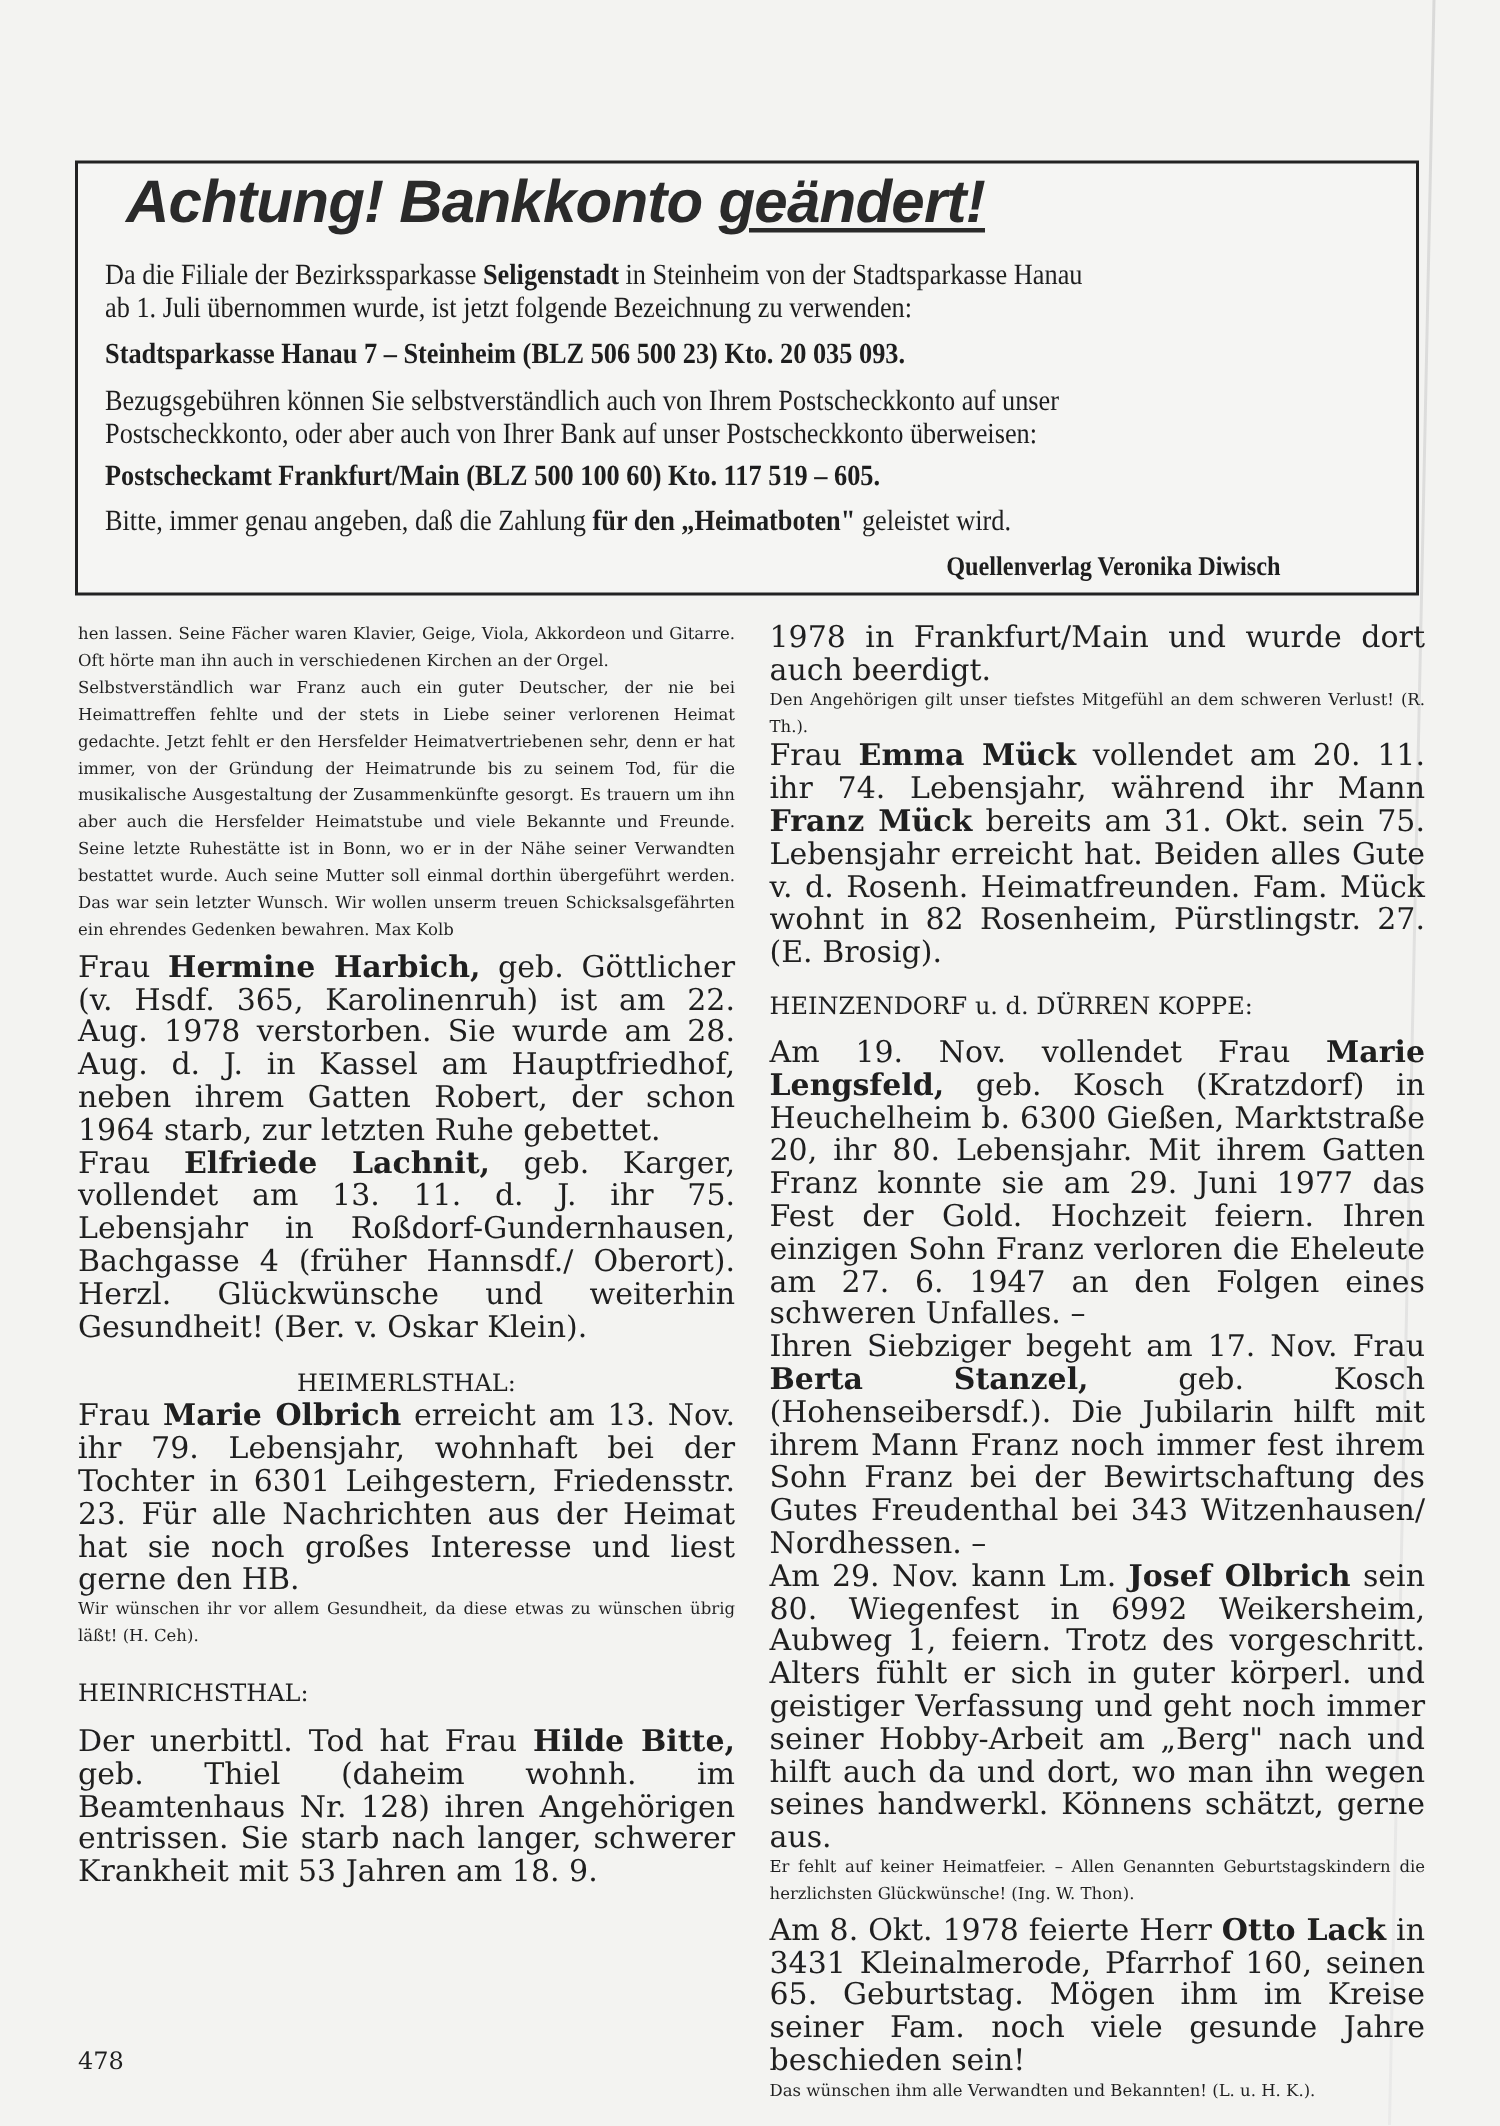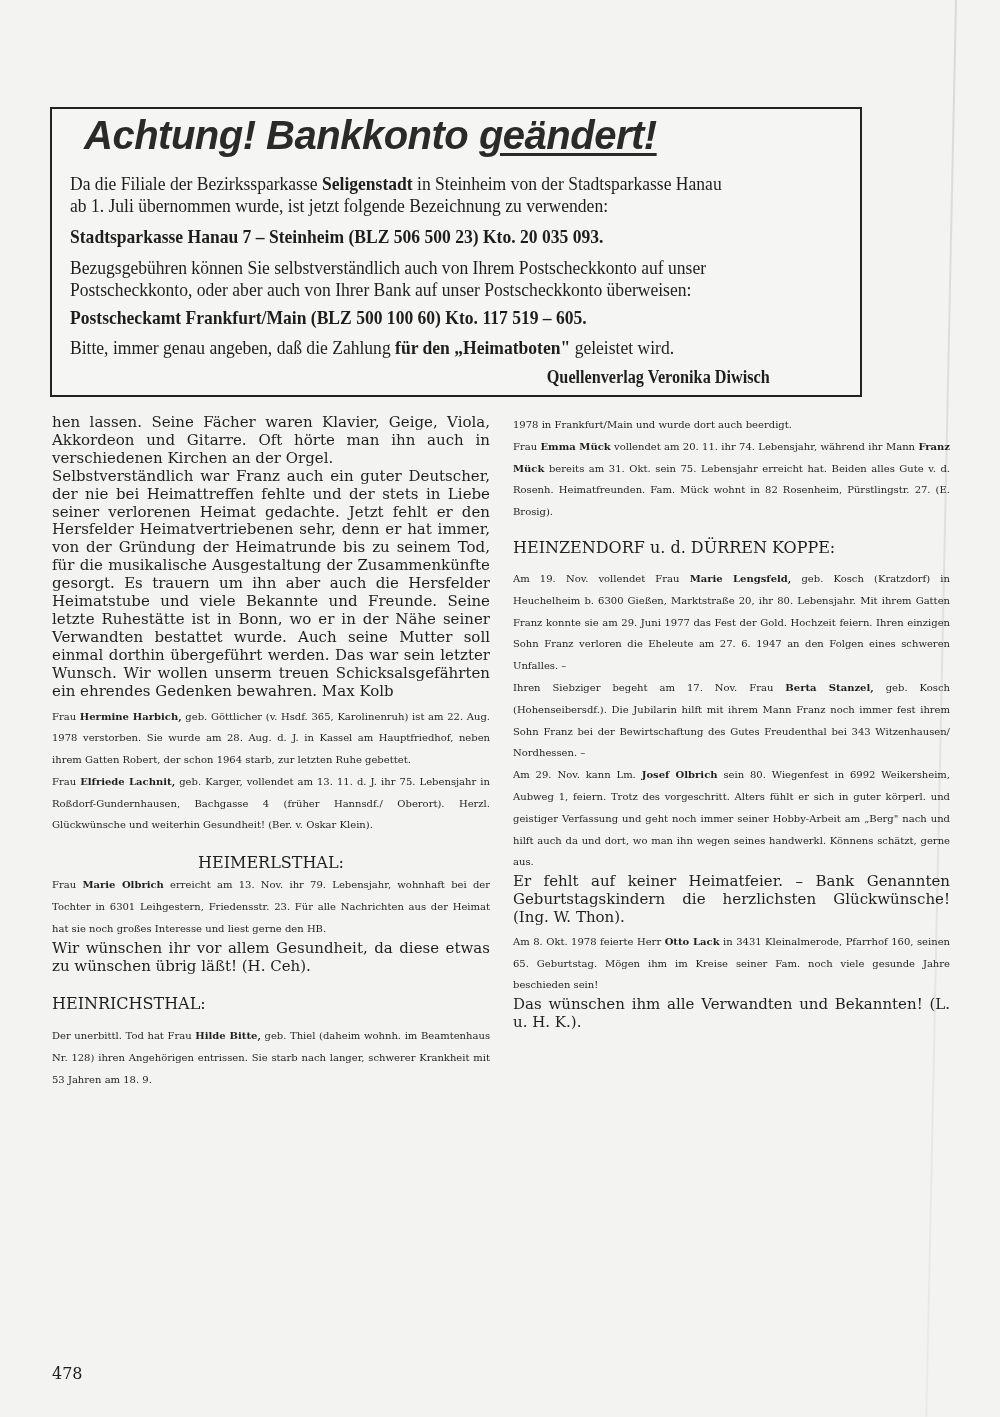--- a/index.html
+++ b/index.html
@@ -8,21 +8,21 @@
     background: #f3f3f1;
     font-family: "DejaVu Serif", serif;
     color: #1e1e1e;
   }
   .page-edge {
     position: absolute; top: 0; left: 955px; width: 2px; height: 1417px;
     background: linear-gradient(#c8c8c8, #e4e4e4);
     transform: rotate(1.2deg); transform-origin: top left; opacity: 0.6;
   }
   .notice-box {
-    position: absolute; left: 50px; top: 107px; width: 812px; height: 290px;
+    position: absolute; left: 50px; top: 107px; width: 896px; height: 290px;
     border: 2px solid #222; box-sizing: border-box; background: #f5f5f3;
   }
   .notice-title {
     position: absolute; left: 32px; top: 4px;
     font-family: "Liberation Sans", sans-serif; font-weight: bold; font-style: italic;
     font-size: 40px; letter-spacing: -0.5px; color: #2a2a2a; white-space: nowrap;
   }
   .notice-title .ul { text-decoration: underline; text-decoration-thickness: 3px; text-underline-offset: 4px; }
   .notice-text {
     position: absolute; left: 18px; width: 860px;
@@ -32,22 +32,22 @@
   .notice-text b { font-weight: bold; }
   .notice-sign {
     position: absolute; right: 90px; top: 258px;
     font-family: "Liberation Serif", serif; font-weight: bold; font-size: 18px;
     transform: scaleX(0.9); transform-origin: right top;
   }
   .col {
     position: absolute; font-family: "DejaVu Serif", serif; color: #1f1f1f;
   }
   .col p { margin: 0; }
-  .small { font-size: 15px; line-height: 17.9px; text-align: justify; }
-  .big { font-size: 10px; line-height: 21.8px; text-align: justify; }
+  .small { font-size: 11px; line-height: 17.9px; text-align: justify; }
+  .big { font-size: 20px; line-height: 21.8px; text-align: justify; }
   .head { font-weight: normal; font-size: 16px; line-height: 22px; }
   .page-num {
     position: absolute; left: 52px; top: 1316px;
     font-family: "DejaVu Serif", serif; font-size: 16px; margin-top: 48px;
   }
 </style>
 </head>
 <body>
 
 <div class="page-edge"></div>
@@ -72,23 +72,24 @@
   <p class="big"><span>Frau </span><b>Elfriede Lachnit,</b><span> geb. Karger, vollendet am 13. 11. d. J. ihr 75. Lebensjahr in Roßdorf-Gundernhausen, Bachgasse 4 (früher Hannsdf./ Oberort). Herzl. Glückwünsche und weiterhin Gesundheit! (Ber. v. Oskar Klein).</span></p>
   <p class="head" style="margin-top:16px;text-align:center;">HEIMERLSTHAL:</p>
   <p class="big" style=""><span>Frau </span><b>Marie Olbrich</b><span> erreicht am 13. Nov. ihr 79. Lebensjahr, wohnhaft bei der Tochter in 6301 Leihgestern, Friedensstr. 23. Für alle Nachrichten aus der Heimat hat sie noch großes Interesse und liest gerne den HB.</span></p>
   <p class="small">Wir wünschen ihr vor allem Gesundheit, da diese etwas zu wünschen übrig läßt! (H. Ceh).</p>
   <p class="head" style="margin-top:18px;">HEINRICHSTHAL:</p>
   <p class="big" style="margin-top:10px;"><span>Der unerbittl. Tod hat Frau </span><b>Hilde Bitte,</b><span> geb. Thiel (daheim wohnh. im Beamtenhaus Nr. 128) ihren Angehörigen entrissen. Sie starb nach langer, schwerer Krankheit mit 53 Jahren am 18. 9.</span></p>
 </div>
 
 <div class="col" style="left:513px; top:414px; width:437px;">
   <p class="big">1978 in Frankfurt/Main und wurde dort auch beerdigt.</p>
+  <p class="small">Den Angehörigen gilt unser tiefstes Mitgefühl an dem schweren Verlust! (R. Th.).</p>
   <p class="big"><span>Frau </span><b>Emma Mück</b><span> vollendet am 20. 11. ihr 74. Lebensjahr, während ihr Mann </span><b>Franz Mück</b><span> bereits am 31. Okt. sein 75. Lebensjahr erreicht hat. Beiden alles Gute v. d. Rosenh. Heimatfreunden. Fam. Mück wohnt in 82 Rosenheim, Pürstlingstr. 27. (E. Brosig).</span></p>
   <p class="head" style="margin-top:14px;">HEINZENDORF u. d. DÜRREN KOPPE:</p>
   <p class="big" style="margin-top:9px;"><span>Am 19. Nov. vollendet Frau </span><b>Marie Lengsfeld,</b><span> geb. Kosch (Kratzdorf) in Heuchelheim b. 6300 Gießen, Marktstraße 20, ihr 80. Lebensjahr. Mit ihrem Gatten Franz konnte sie am 29. Juni 1977 das Fest der Gold. Hochzeit feiern. Ihren einzigen Sohn Franz verloren die Eheleute am 27. 6. 1947 an den Folgen eines schweren Unfalles. –</span></p>
   <p class="big"><span>Ihren Siebziger begeht am 17. Nov. Frau </span><b>Berta Stanzel,</b><span> geb. Kosch (Hohenseibersdf.). Die Jubilarin hilft mit ihrem Mann Franz noch immer fest ihrem Sohn Franz bei der Bewirtschaftung des Gutes Freudenthal bei 343 Witzenhausen/ Nordhessen. –</span></p>
   <p class="big"><span>Am 29. Nov. kann Lm. </span><b>Josef Olbrich</b><span> sein 80. Wiegenfest in 6992 Weikersheim, Aubweg 1, feiern. Trotz des vorgeschritt. Alters fühlt er sich in guter körperl. und geistiger Verfassung und geht noch immer seiner Hobby-Arbeit am „Berg" nach und hilft auch da und dort, wo man ihn wegen seines handwerkl. Könnens schätzt, gerne aus.</span></p>
-  <p class="small">Er fehlt auf keiner Heimatfeier. – Bank Genannten Geburtstagskindern die herzlichsten Glückwünsche! (Ing. W. Thon).</p>
+  <p class="small">Er fehlt auf keiner Heimatfeier. – Allen Genannten Geburtstagskindern die herzlichsten Glückwünsche! (Ing. W. Thon).</p>
   <p class="big" style="margin-top:4px;"><span>Am 8. Okt. 1978 feierte Herr </span><b>Otto Lack</b><span> in 3431 Kleinalmerode, Pfarrhof 160, seinen 65. Geburtstag. Mögen ihm im Kreise seiner Fam. noch viele gesunde Jahre beschieden sein!</span></p>
   <p class="small">Das wünschen ihm alle Verwandten und Bekannten! (L. u. H. K.).</p>
 </div>
 
 <div class="page-num">478</div>
 
 </body></html>

